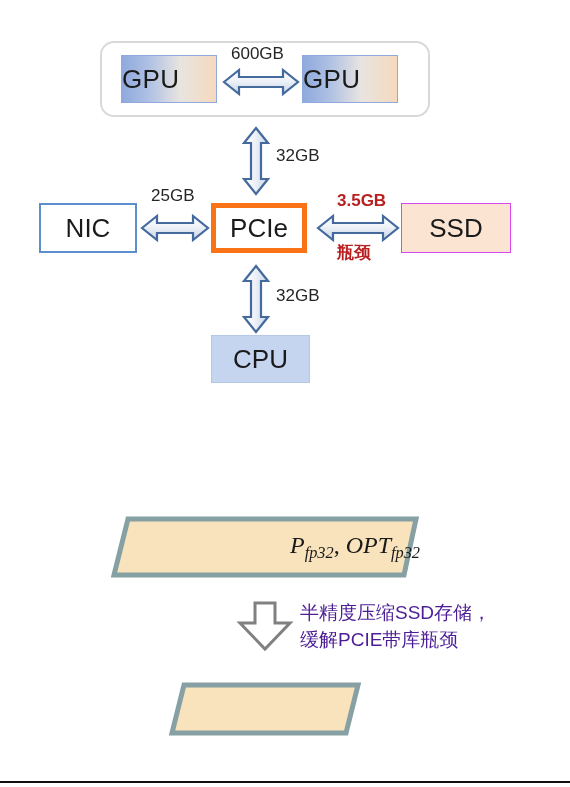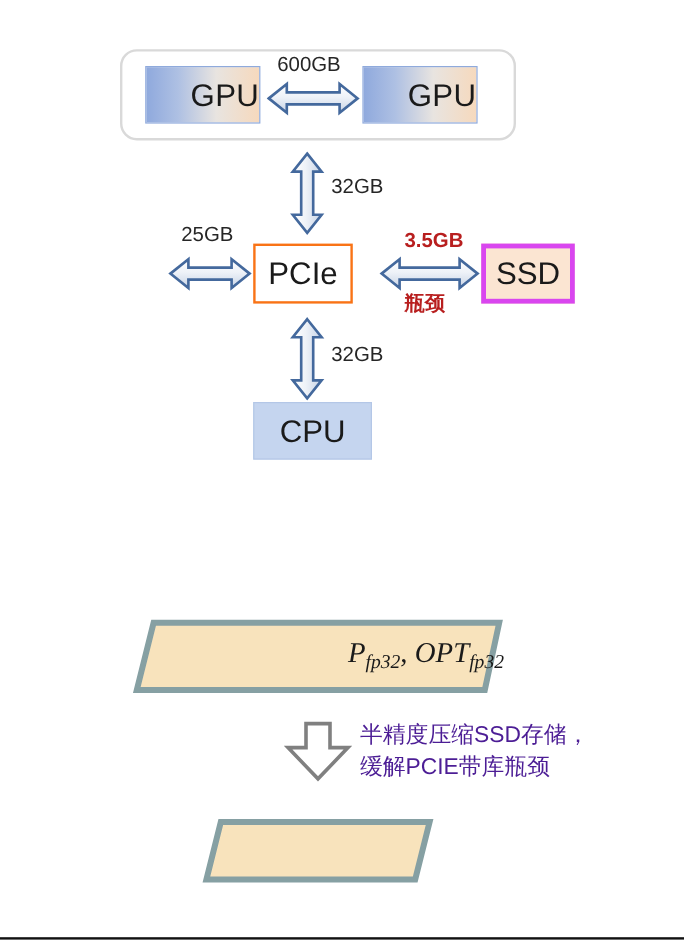--- a/index.html
+++ b/index.html
@@ -31,21 +31,21 @@
     box-sizing: border-box;
   }
   .gpu-box {
     width: 96px;
     height: 48px;
     border: 1px solid #8faadc;
     background: linear-gradient(to right, #8fa9dd 0%, #aec0e3 28%, #e8e4e0 62%, #f6d9bd 100%);
     box-sizing: border-box;
     display: flex;
     align-items: center;
-    justify-content: flex-end;
+    justify-content: flex-start;
     font-size: 26px;
     color: #1a1a1a;
     letter-spacing: 0.3px;
   }
   .gpu-left  { left: 121px; top: 55px; }
   .gpu-right { left: 302px; top: 55px; }
 
   
   .unit-box {
     box-sizing: border-box;
@@ -54,27 +54,27 @@
     justify-content: center;
     font-size: 26px;
     color: #1a1a1a;
   }
   .box-nic {
     left: 39px; top: 203px; width: 98px; height: 50px;
     border: 2px solid #5b8fcd;
     background: #ffffff;
   }
   .box-pcie {
-    left: 211px; top: 203px; width: 83px; height: 50px;
-    border: 2px solid #f97316;
+    left: 211px; top: 203px; width: 96px; height: 50px;
+    border: 5px solid #f97316;
     background: #ffffff;
   }
   .box-ssd {
-    left: 401px; top: 203px; width: 78px; height: 50px;
-    border: 4px solid #d946ef;
+    left: 401px; top: 203px; width: 110px; height: 50px;
+    border: 1px solid #d946ef;
     background: #fbe5d2;
   }
   .box-cpu {
     left: 211px; top: 335px; width: 99px; height: 48px;
     border: 1px solid #b4c7e7;
     background: #c5d5ef;
   }
   .box-ram {
     left: 211px; top: 384px; width: 99px; height: 48px;
     border: 1px solid #f6dcc4;
@@ -180,20 +180,23 @@
           <stop offset="0%" stop-color="#ffffff"></stop>
           <stop offset="45%" stop-color="#eef2f8"></stop>
           <stop offset="100%" stop-color="#c8d4e6"></stop>
         </linearGradient>
       </defs>
       <polygon points="15,2 27,17 20,17 20,53 27,53 15,68 3,53 10,53 10,17 3,17" fill="url(#gradV1)" stroke="#44699d" stroke-width="2.2" stroke-linejoin="miter"></polygon>
     </svg>
   </div>
   <div class="abs label lbl-32gb-top">32GB</div>
 
+  <div class="abs unit-box box-nic">
+    <span>NIC</span>
+  </div>
 
   <div class="abs unit-box box-pcie">
     <span>PCIe</span>
   </div>
 
   <div class="abs unit-box box-ssd">
     <span>SSD</span>
   </div>
 
   <div class="abs arrow-h-25">

